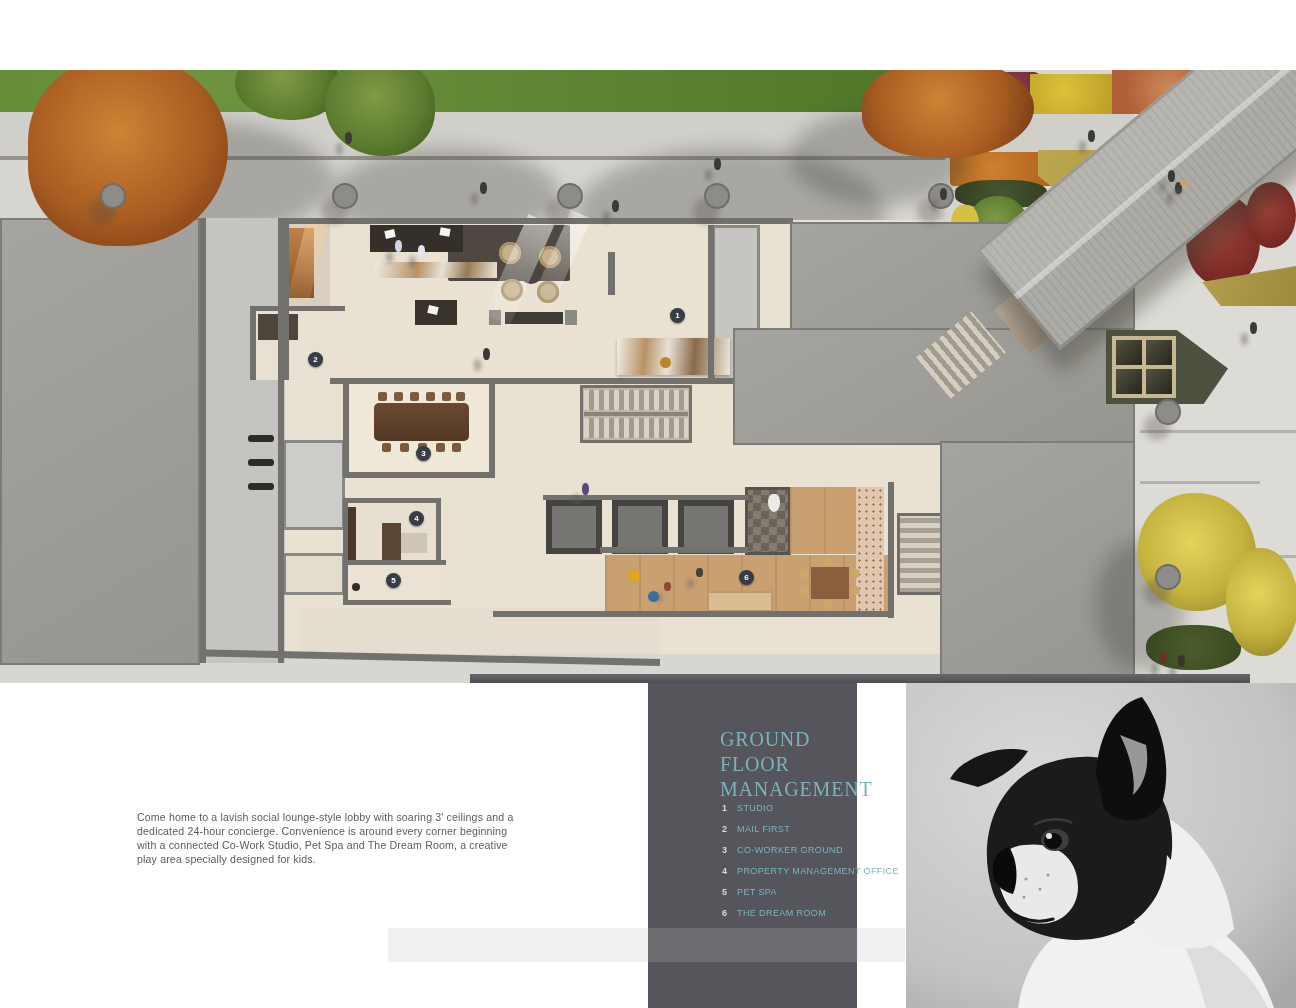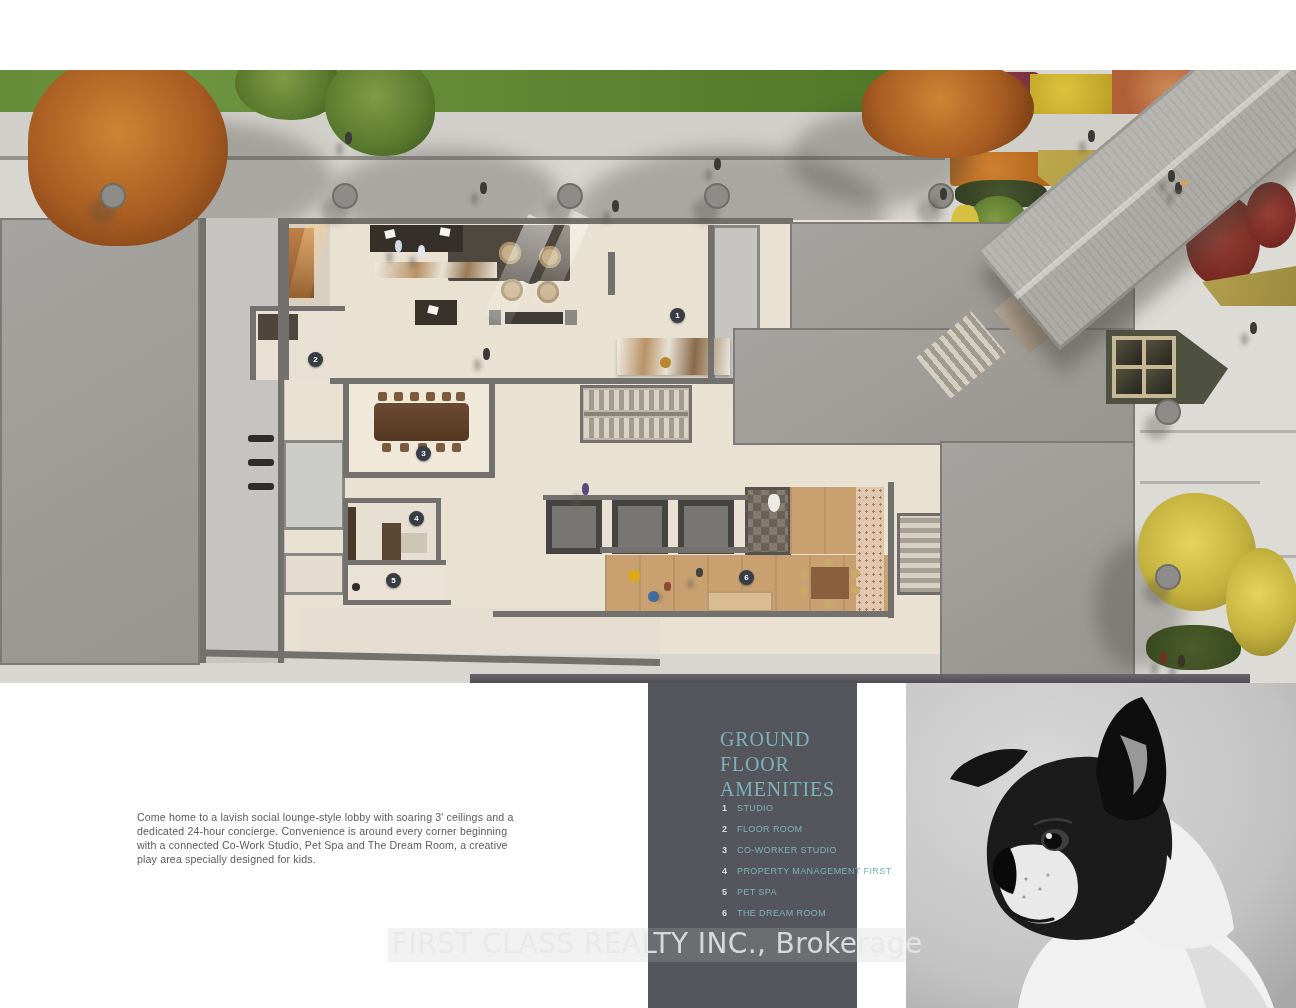--- a/index.html
+++ b/index.html
@@ -249,38 +249,38 @@
     <div class="mk ab" style="left:409px;top:441px;">4</div>
     <div class="mk ab" style="left:386px;top:503px;">5</div>
     <div class="mk ab" style="left:739px;top:500px;">6</div>
   </div>
 
   <p class="desc">Come home to a lavish social lounge-style lobby with soaring 3' ceilings and a dedicated 24-hour concierge. Convenience is around every corner beginning with a connected Co-Work Studio, Pet Spa and The Dream Room, a creative play area specially designed for kids.</p>
 
   <div class="panel">
     <div class="panel-title">
       <div>GROUND FLOOR</div>
-      <div>AMENITIES</div>
+      <div>MANAGEMENT</div>
     </div>
     <div class="legend">
       <div class="lrow">
         <span class="lnum">1</span>
         <span class="llab">STUDIO</span>
       </div>
       <div class="lrow">
         <span class="lnum">2</span>
-        <span class="llab">FLOOR ROOM</span>
+        <span class="llab">MAIL FIRST</span>
       </div>
       <div class="lrow">
         <span class="lnum">3</span>
-        <span class="llab">CO-WORKER STUDIO</span>
+        <span class="llab">CO-WORKER GROUND</span>
       </div>
       <div class="lrow">
         <span class="lnum">4</span>
-        <span class="llab">PROPERTY MANAGEMENT FIRST</span>
+        <span class="llab">PROPERTY MANAGEMENT OFFICE</span>
       </div>
       <div class="lrow">
         <span class="lnum">5</span>
         <span class="llab">PET SPA</span>
       </div>
       <div class="lrow">
         <span class="lnum">6</span>
         <span class="llab">THE DREAM ROOM</span>
       </div>
     </div>
@@ -313,15 +313,14 @@
       <path d="M88,196 C84,180 90,168 103,164 C111,176 113,196 107,211 C98,209 91,203 88,196 Z" fill="#0a0a0a"></path>
       <path d="M102,226 C114,237 131,241 147,236" stroke="#161616" stroke-width="3" fill="none" stroke-linecap="round"></path>
       <ellipse cx="149" cy="157" rx="14" ry="11" fill="#3d3d3d"></ellipse>
       <ellipse cx="147" cy="158" rx="9" ry="8" fill="#0c0c0c"></ellipse>
       <circle cx="143" cy="153" r="3" fill="#e8e8e8"></circle>
       <path d="M128,142 C138,136 154,134 166,140" stroke="#3a3a3a" stroke-width="2.5" fill="none"></path>
     </svg>
   </div>
 
   <div class="wm-band"></div>
-  <div class="wm">FIRST CLASS REALTY INC., Brokerage</div>
 
 </div>
 
 </body></html>

